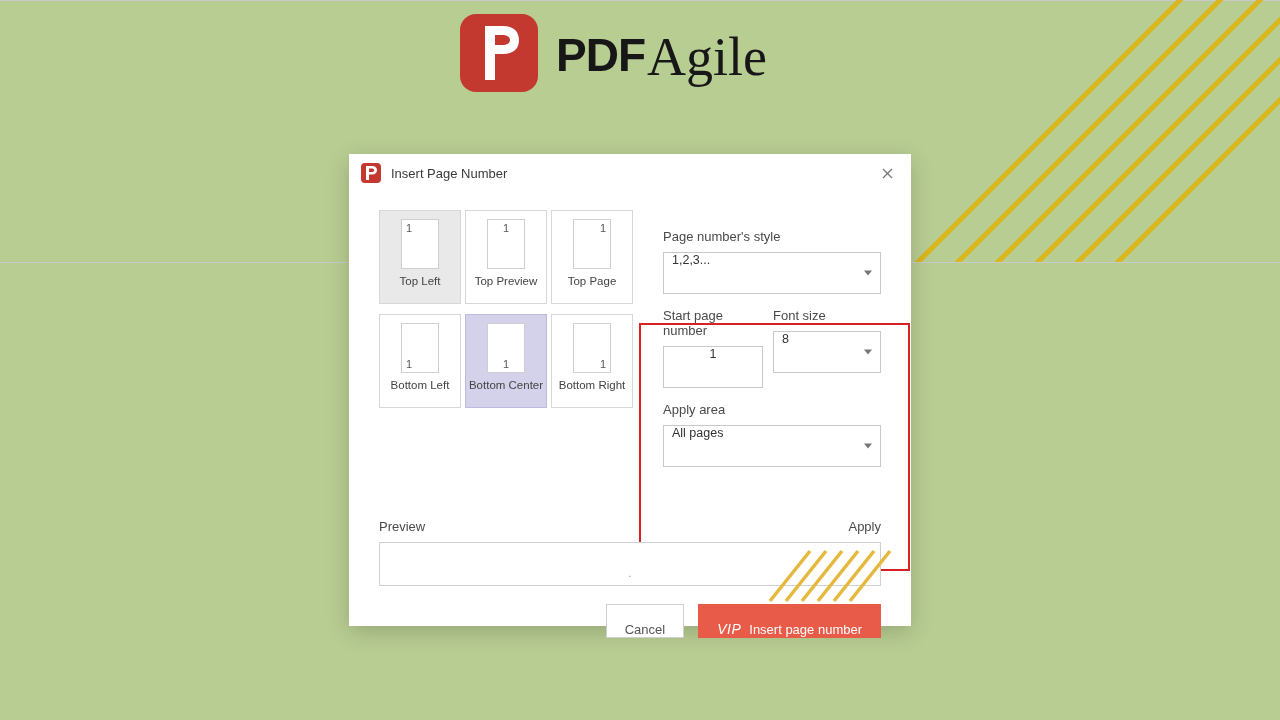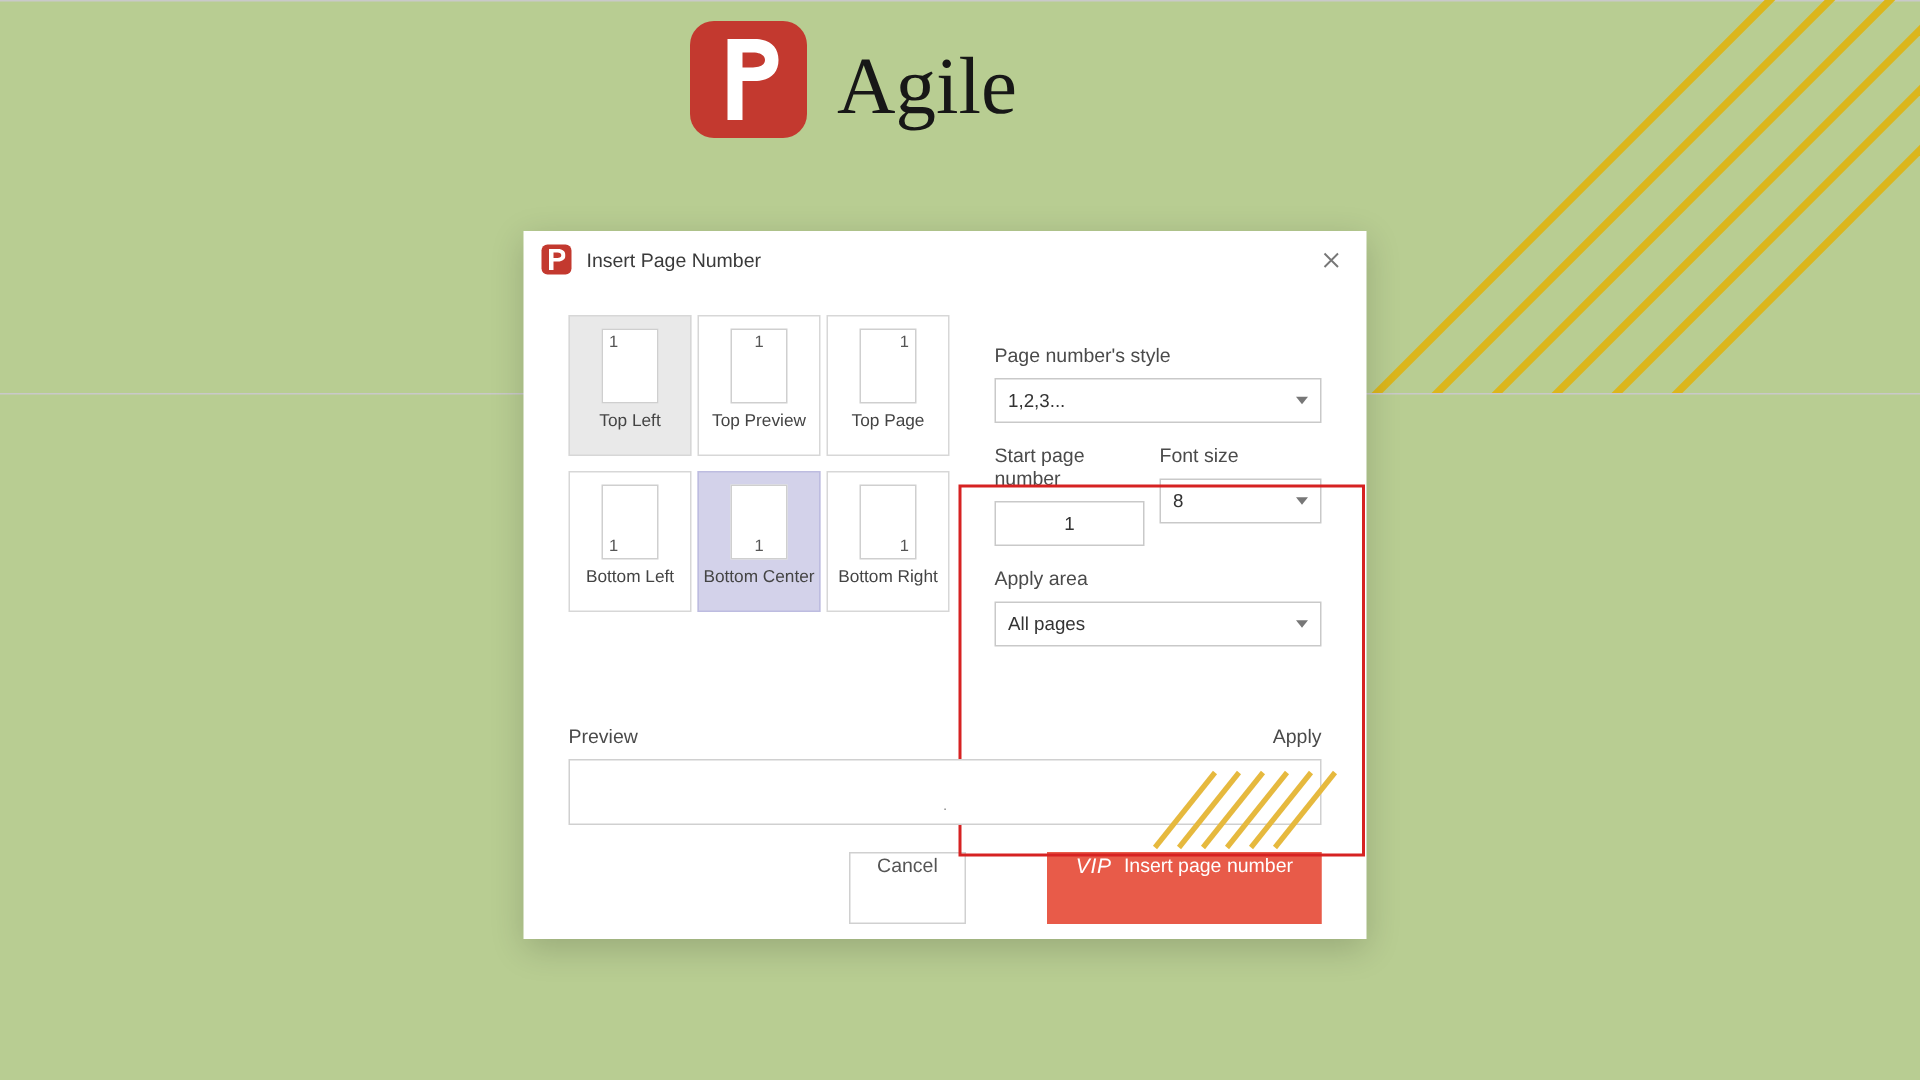--- a/index.html
+++ b/index.html
@@ -84,22 +84,22 @@
     margin-bottom: 6px;
   }
   .loc-num {
     position: absolute; font-size: 11px; color: #555;
   }
   .loc-caption { font-size: 11.5px; color: #444; }
 
   .field { margin-bottom: 14px; }
   .field-label { font-size: 13px; color: #4a4a4a; margin-bottom: 8px; display:block; }
   .select, .textin {
-    width: 100%; height: 30px; border: 1px solid #c9c9c9; background: #fff; font-size: 12.5px;
-    padding: 0 8px; color: #333; position: relative; display: flex; align-items: center;
+    width: 100%; height: 42px; border: 1px solid #c9c9c9; background: #fff; font-size: 12.5px;
+    padding: 0 8px; color: #333; position: relative; display: flex; align-items: flex-start;
   }
   .select .caret {
     position: absolute; right: 8px; top: 50%; transform: translateY(-50%);
     width: 0; height: 0; border-left: 4px solid transparent; border-right: 4px solid transparent;
     border-top: 5px solid #777;
   }
   .row-inline { display:flex; gap: 10px; }
   .row-inline .field { flex:1; margin-bottom: 14px; }
   .textin.center { justify-content: center; }
 
@@ -112,22 +112,22 @@
     margin-top: 38px; display:flex; justify-content: space-between; font-size: 13px; color:#4a4a4a;
   }
   .preview-box {
     margin-top: 8px; width: 100%; height: 44px; border:1px solid #d0d0d0; background:#fff;
     position: relative;
   }
   .preview-tick { position:absolute; left:50%; bottom:6px; transform:translateX(-50%); font-size:10px; color:#888; }
 
   .buttons { display:flex; justify-content:flex-end; gap:14px; margin-top: 18px; }
   .btn {
-    height: 48px; padding: 0 18px; font-size: 13px; border:1px solid #d0d0d0; background:#fff;
-    display:flex; align-items:flex-start; gap:8px; cursor:pointer; color:#555;margin-left:40px;
+    height: 34px; padding: 0 18px; font-size: 13px; border:1px solid #d0d0d0; background:#fff;
+    display:flex; align-items:flex-end; gap:8px; cursor:pointer; color:#555;
   }
   .btn.primary { background:#e85b49; color:#fff; border-color:#e85b49; }
   .vip-badge {
     font-size: 14px; font-weight: normal; font-style: italic; letter-spacing: 0.5px;
   }
 </style>
 </head>
 <body>
 
 <div class="bg">
@@ -144,20 +144,21 @@
 
   <div class="bg-lower"></div>
 
   <div class="logo">
     <div class="logo-badge">
       <svg viewBox="0 0 44 54">
           <path fill="#fff" d="M8 0h18c10 0 16 5 16 14s-6 14-16 14H18v26H8V0zm10 9v10h7c5 0 8-2 8-5s-3-5-8-5h-7z"></path>
         </svg>
     </div>
     <div class="logo-text">
+      <span class="logo-pdf">PDF</span>
       <span class="logo-agile">Agile</span>
     </div>
   </div>
 
   <div class="dialog">
     <div class="titlebar">
       <div class="title-icon">
         <svg viewBox="0 0 12 14">
             <path fill="#fff" d="M1 0h6c3 0 5 1.6 5 4.2S10 8.4 7 8.4H4V14H1V0zm3 2.4v3.6h2.6c1.6 0 2.6-.6 2.6-1.8S8.2 2.4 6.6 2.4H4z"></path>
           </svg>

